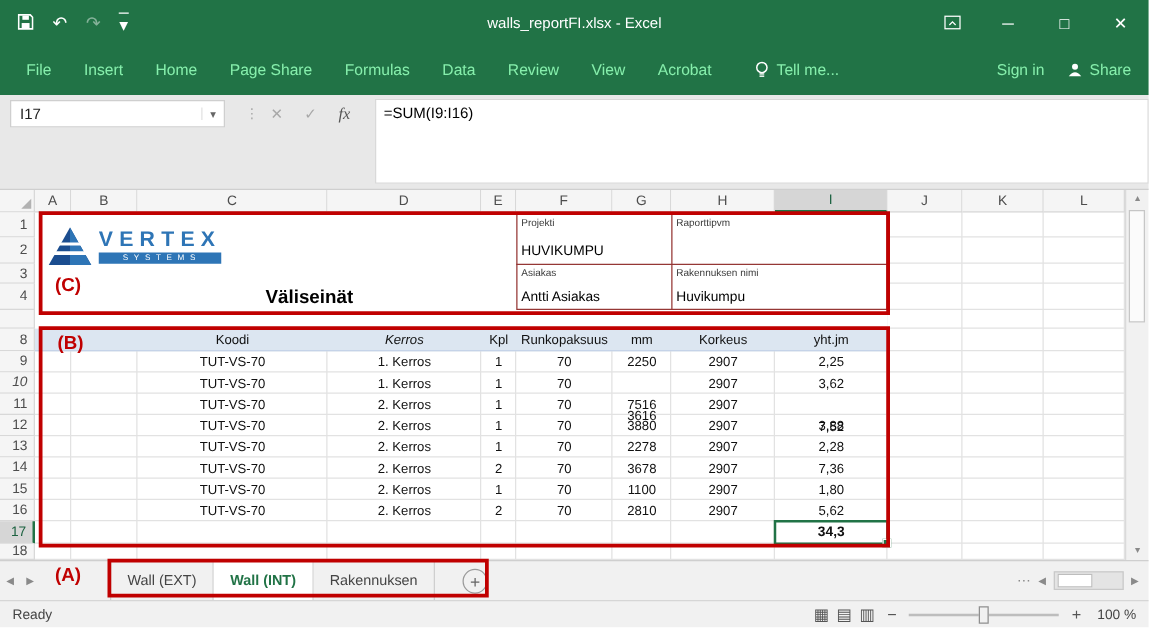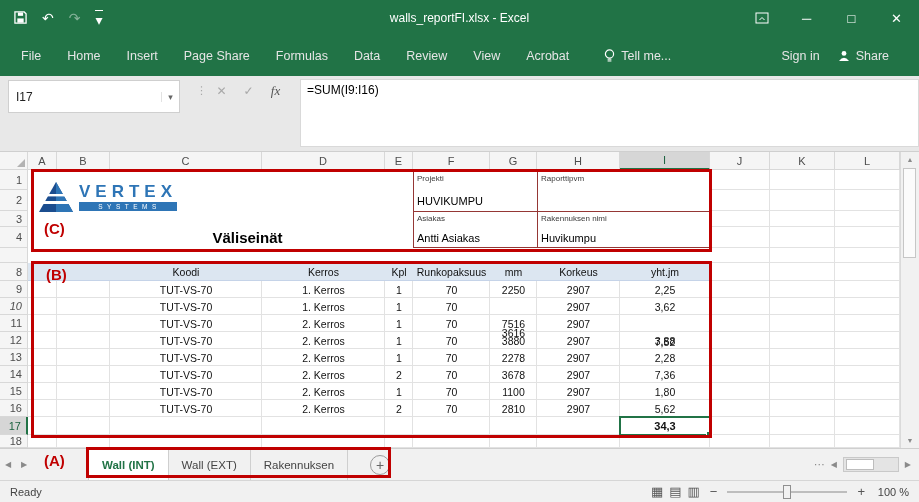--- a/index.html
+++ b/index.html
@@ -10,31 +10,31 @@
 .titlebar{height:36px;background:#217346;display:flex;align-items:center;color:#fff;position:relative}
 .qat{display:flex;align-items:center;gap:15px;padding-left:14px}
 .qat span{font-size:14px;line-height:14px}
 .redo-dim{opacity:.45}
 .qat-drop{font-size:8px;border-top:1px solid #fff;padding-top:2px;line-height:7px}
 .win-title{position:absolute;left:50%;transform:translateX(-50%);font-size:12px;white-space:nowrap}
 .wincontrols{margin-left:auto;display:flex;height:100%}
 .wincontrols>span{width:45px;display:flex;align-items:center;justify-content:center;font-size:13px}
 
 
-.ribbon{height:40px;background:#217346;display:flex;align-items:center;color:#e5e5e5;font-size:12.5px}
+.ribbon{height:40px;background:#217346;display:flex;align-items:center;color:#86efac;font-size:12.5px}
 .ribbon-left{display:flex;align-items:center;padding-left:8px}
 .rtabs{display:flex}
 .rtab{padding:0 13px;line-height:40px;white-space:nowrap}
 .tellme{display:flex;align-items:center;gap:6px;margin-left:22px}
-.ribbon-right{margin-left:auto;display:flex;align-items:center;gap:18px;padding-right:30px}
+.ribbon-right{margin-left:auto;display:flex;align-items:center;gap:18px;padding-right:14px}
 .share-btn{display:flex;align-items:center;gap:6px}
 
 
 .fbar{height:76px;background:#e8e8e8;position:relative;border-bottom:1px solid #cfcfcf}
-.namebox{position:absolute;left:8px;top:4px;width:172px;height:33px;background:#fff;border:1px solid #cfcfcf;font-size:12px;color:#222;display:flex;align-items:center}
+.namebox{position:absolute;left:8px;top:4px;width:172px;height:22px;background:#fff;border:1px solid #cfcfcf;font-size:12px;color:#222;display:flex;align-items:center}
 .nbtext{padding-left:7px;flex:1}
 .nbdrop{width:18px;border-left:1px solid #e2e2e2;text-align:center;color:#666;font-size:9px}
 .fgrip{position:absolute;left:196px;top:8px;color:#a8a8a8;font-size:11px}
 .fbtns{position:absolute;left:208px;top:4px;display:flex;height:22px;align-items:center}
 .fbtns span{width:27px;text-align:center;font-size:12px;color:#a8a8a8}
 .fbtns .fx{color:#555;font-style:italic;font-family:"Liberation Serif",serif;font-size:13px}
 .finput{position:absolute;left:300px;top:3px;right:0;bottom:4px;background:#fff;border:1px solid #d9d9d9;font-size:12px;color:#000;padding:3px 6px}
 
 
 .gridwrap{position:relative;width:919px;height:296px;background:#fff;overflow:hidden}
@@ -124,22 +124,22 @@
       <span>─</span>
       <span>□</span>
       <span>✕</span>
     </div>
   </div>
 
   <div class="ribbon">
     <div class="ribbon-left">
       <div class="rtabs" id="ribbonTabs">
           <span class="rtab">File</span>
+          <span class="rtab">Insert</span>
           <span class="rtab">Home</span>
-          <span class="rtab">Insert</span>
           <span class="rtab">Page Share</span>
           <span class="rtab">Formulas</span>
           <span class="rtab">Data</span>
           <span class="rtab">Review</span>
           <span class="rtab">View</span>
           <span class="rtab">Acrobat</span>
         </div>
       <div class="tellme">
         <svg width="11" height="14" viewBox="0 0 11 14">
             <circle cx="5.5" cy="5" r="4.1" fill="none" stroke="#fff" stroke-width="1.2"></circle>
@@ -226,21 +226,21 @@
         <div class="hline" style="left: 28px; top: 247px; width: 872px; height: 1px;"></div>
         <div class="hline" style="left: 28px; top: 264px; width: 872px; height: 1px;"></div>
         <div class="hline" style="left: 28px; top: 282px; width: 872px; height: 1px;"></div>
         <div class="hline" style="left: 28px; top: 295px; width: 872px; height: 1px;"></div>
         <div class="report-bg" style="left: 28px; top: 18px; width: 682px; height: 93px;"></div>
         <div class="maroon" style="left: 413px; top: 18px; width: 297px; height: 78px; border: 1px solid rgb(149, 55, 53);"></div>
         <div class="maroon" style="left: 537px; top: 18px; width: 1px; height: 78px; background: rgb(149, 55, 53);"></div>
         <div class="maroon" style="left: 413px; top: 59px; width: 297px; height: 1px; background: rgb(149, 55, 53);"></div>
         <div class="band" style="left: 28px; top: 111px; width: 682px; height: 18px; background: rgb(220, 230, 241);"></div>
         <div class="thead-cell" style="left: 110px; top: 111px; width: 152px; height: 18px;">Koodi</div>
-        <div class="thead-cell" style="left: 262px; top: 111px; width: 123px; height: 18px;">Kerros</div>
+        <div class="thead-cell" style="left: 262px; top: 111px; width: 123px; height: 18px; font-style: italic;">Kerros</div>
         <div class="thead-cell" style="left: 385px; top: 111px; width: 28px; height: 18px;">Kpl</div>
         <div class="thead-cell" style="left: 413px; top: 111px; width: 77px; height: 18px;">Runkopaksuus</div>
         <div class="thead-cell" style="left: 490px; top: 111px; width: 47px; height: 18px;">mm</div>
         <div class="thead-cell" style="left: 537px; top: 111px; width: 83px; height: 18px;">Korkeus</div>
         <div class="thead-cell" style="left: 620px; top: 111px; width: 90px; height: 18px;">yht.jm</div>
         <div class="celltext" style="left: 110px; top: 129px; width: 152px; height: 17px;">TUT-VS-70</div>
         <div class="celltext" style="left: 262px; top: 129px; width: 123px; height: 17px;">1. Kerros</div>
         <div class="celltext" style="left: 385px; top: 129px; width: 28px; height: 17px;">1</div>
         <div class="celltext" style="left: 413px; top: 129px; width: 77px; height: 17px;">70</div>
         <div class="celltext" style="left: 490px; top: 129px; width: 47px; height: 17px;">2250</div>
@@ -334,22 +334,22 @@
       <span class="vsar top">▲</span>
       <div class="vsthumb"></div>
       <span class="vsar bottom">▼</span>
     </div>
   </div>
 
   <div class="tabbar">
     <span class="tabnav">◀</span>
     <span class="tabnav">▶</span>
     <div class="tabs" id="sheetTabs">
+        <div class="tab">Wall (EXT)</div>
         <div class="tab active">Wall (INT)</div>
-        <div class="tab">Wall (EXT)</div>
         <div class="tab">Rakennuksen</div>
       </div>
     <div class="addsheet">+</div>
     <div class="tab-right">
       <span class="hdots">⋯</span>
       <span class="harrow">◀</span>
       <div class="htrack">
           <div class="hthumb"></div>
         </div>
       <span class="harrow">▶</span>

